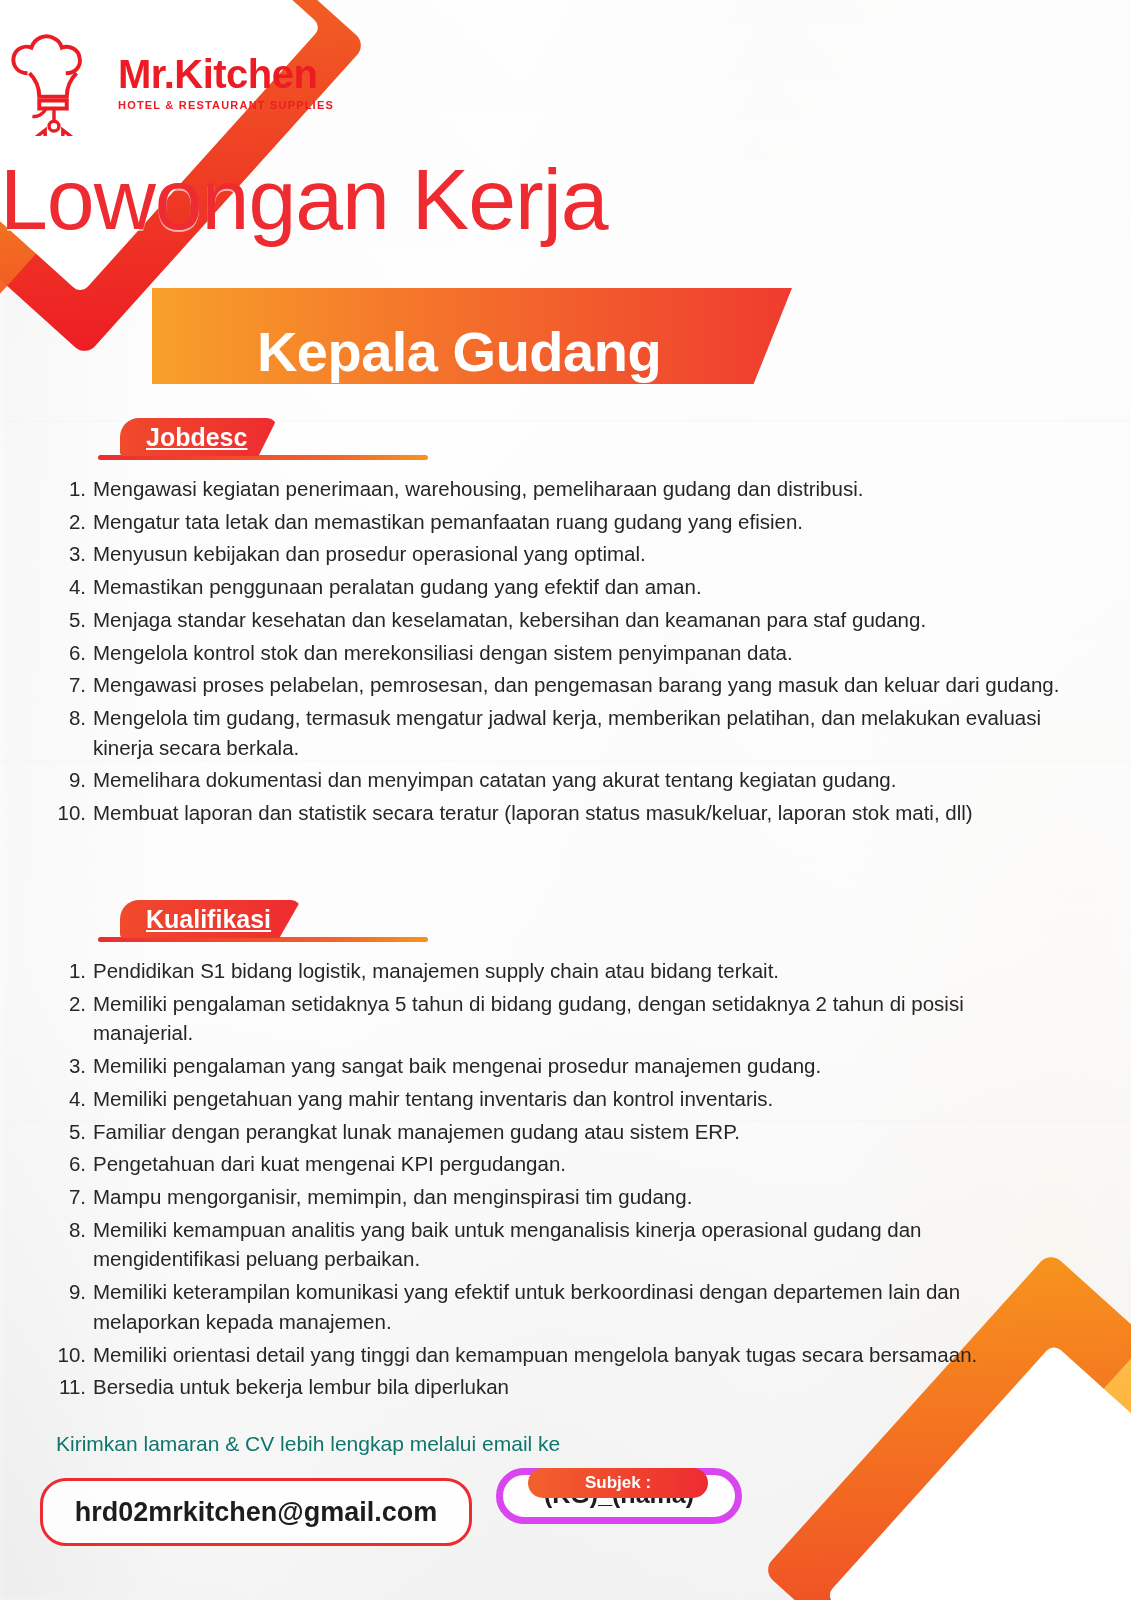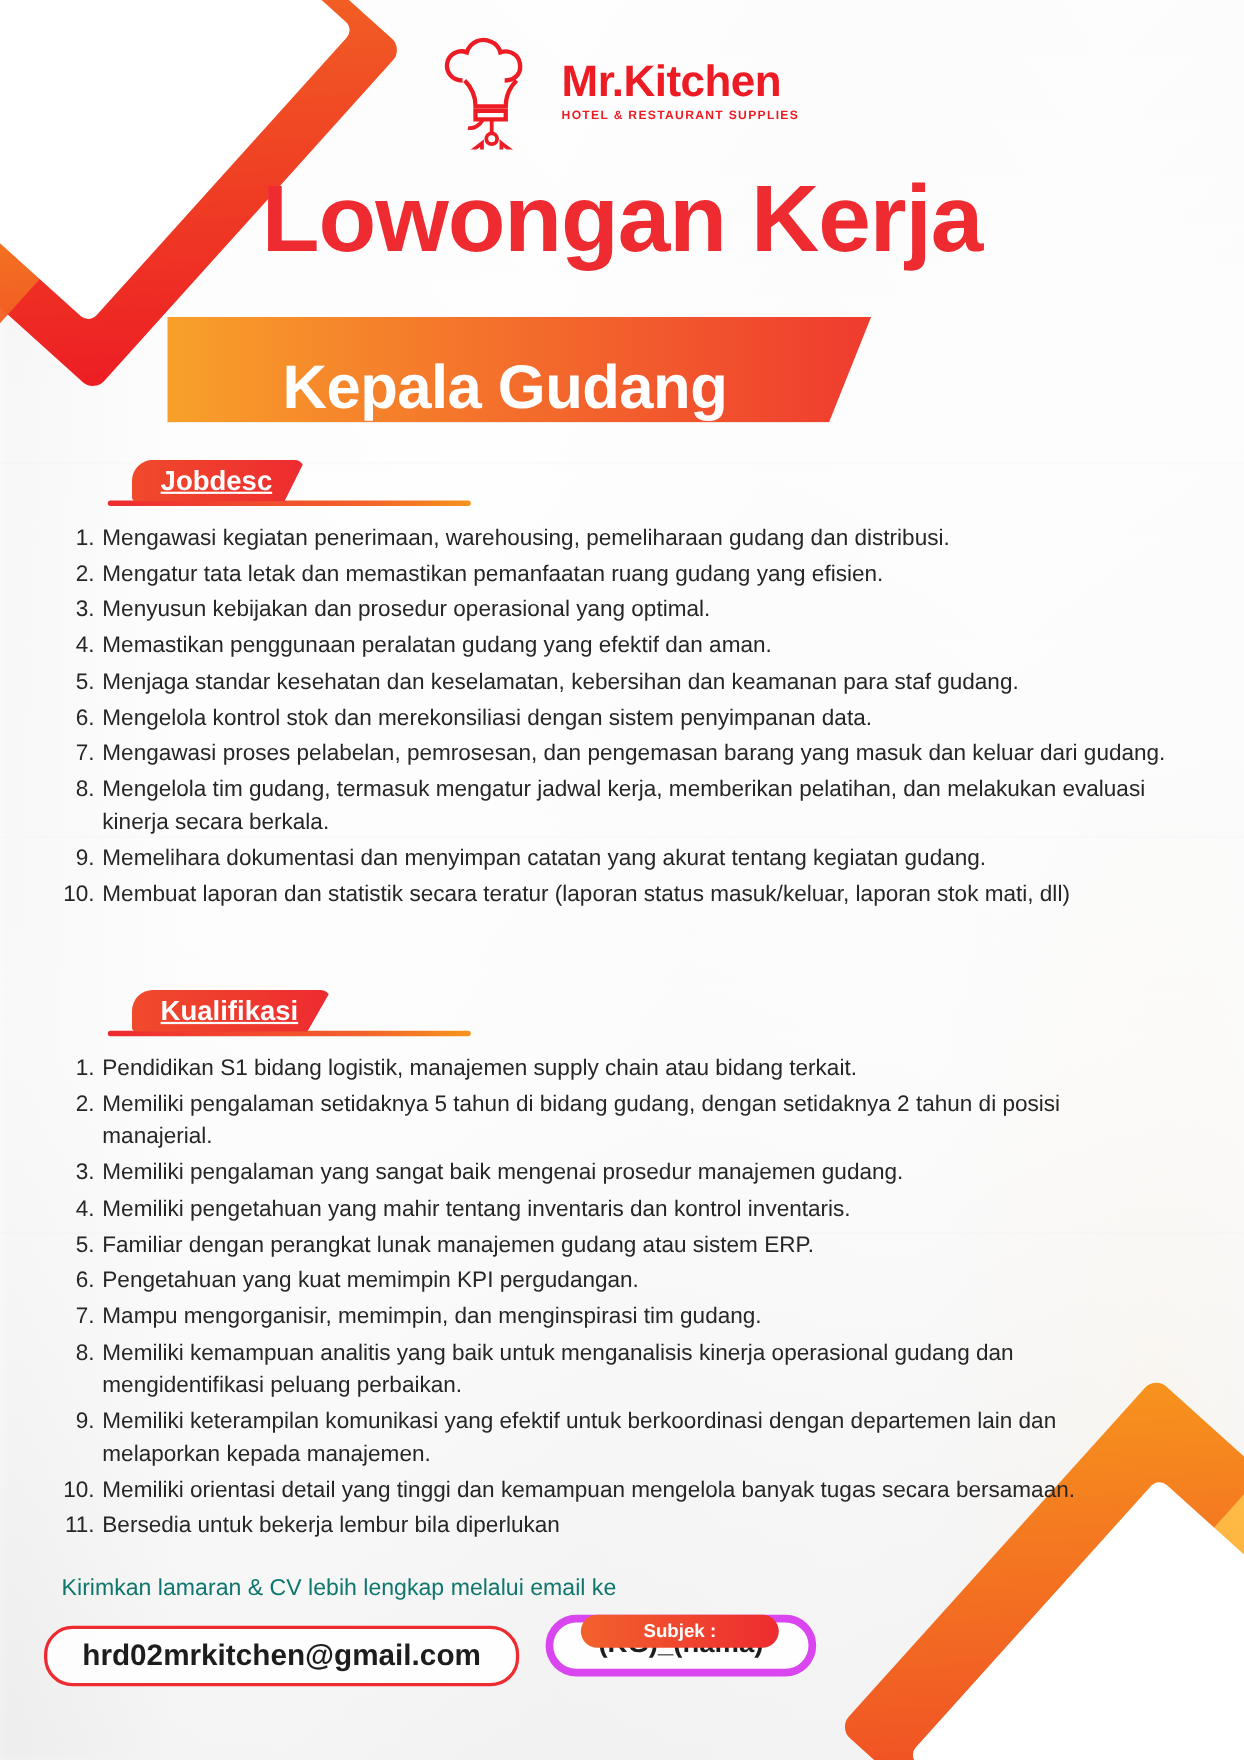--- a/index.html
+++ b/index.html
@@ -97,41 +97,41 @@
     border-radius: 10px;
   }
 
   
   .content { position: absolute; inset: 0; }
 
   
   .logo-block {
     position: absolute;
     top: 28px; left: 0; right: 12px;
-    display: flex; justify-content: center; align-items: center;
+    display: flex; align-items: center;
     gap: 10px;
   }
   .logo-mark { width: 108px; height: 108px; }
   .logo-text { display: flex; flex-direction: column; align-items: flex-start; }
   .logo-name {
     font-size: 40px; font-weight: bold; color: #ed1c24;
     letter-spacing: -0.5px; line-height: 1;
   }
   .logo-sub {
     font-size: 11px; color: #ed1c24; letter-spacing: 1.2px;
     margin-top: 5px; font-weight: bold;
   }
 
   
   .headline {
     position: absolute;
     top: 150px; left: 0; right: 0;
-    text-align: center;
+    text-align: left;
     font-size: 86px;
-    font-weight: bold;
+    font-weight: normal;
     color: #ee2b30;
     letter-spacing: -1px;
     text-shadow: 0 2px 0 rgba(255,255,255,0.6);
   }
 
   
   .position-banner {
     position: absolute;
     top: 288px;
     left: 152px;
@@ -188,21 +188,21 @@
 
   
   .footer-note {
     position: absolute;
     left: 56px; top: 1432px;
     font-size: 21px; color: #0f766e;
   }
   .email-pill {
     position: absolute;
     left: 40px; top: 1478px;
-    width: 432px; height: 55px;
+    width: 432px; height: 68px;
     border: 3px solid #ee2b30;
     border-radius: 26px;
     background: rgba(255,255,255,0.85);
     display: flex; align-items: center; justify-content: center;
   }
   .email-pill .t { font-size: 27px; font-weight: bold; color: #1d1d1d; }
 
   .subject-wrap {
     position: absolute;
     left: 496px; top: 1452px;
@@ -352,21 +352,21 @@
       <li>
           <span class="num">4.</span>
           <span class="body">Memiliki pengetahuan yang mahir tentang inventaris dan kontrol inventaris.</span>
         </li>
       <li>
           <span class="num">5.</span>
           <span class="body">Familiar dengan perangkat lunak manajemen gudang atau sistem ERP.</span>
         </li>
       <li>
           <span class="num">6.</span>
-          <span class="body">Pengetahuan yang kuat memimpin KPI pergudangan.</span>
+          <span class="body">Pengetahuan dari kuat mengenai KPI pergudangan.</span>
         </li>
       <li>
           <span class="num">7.</span>
           <span class="body">Mampu mengorganisir, memimpin, dan menginspirasi tim gudang.</span>
         </li>
       <li>
           <span class="num">8.</span>
           <span class="body">Memiliki kemampuan analitis yang baik untuk menganalisis kinerja operasional gudang dan mengidentifikasi peluang perbaikan.</span>
         </li>
       <li>

